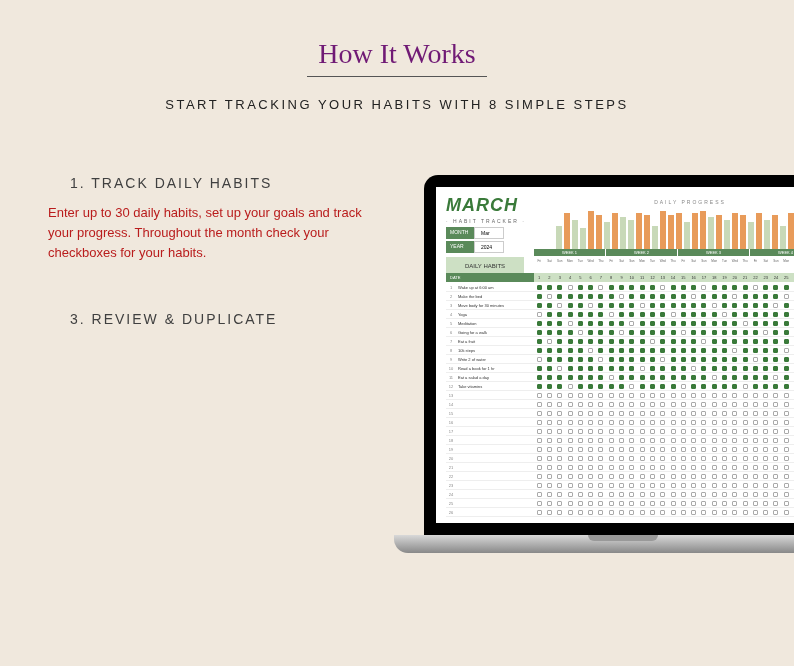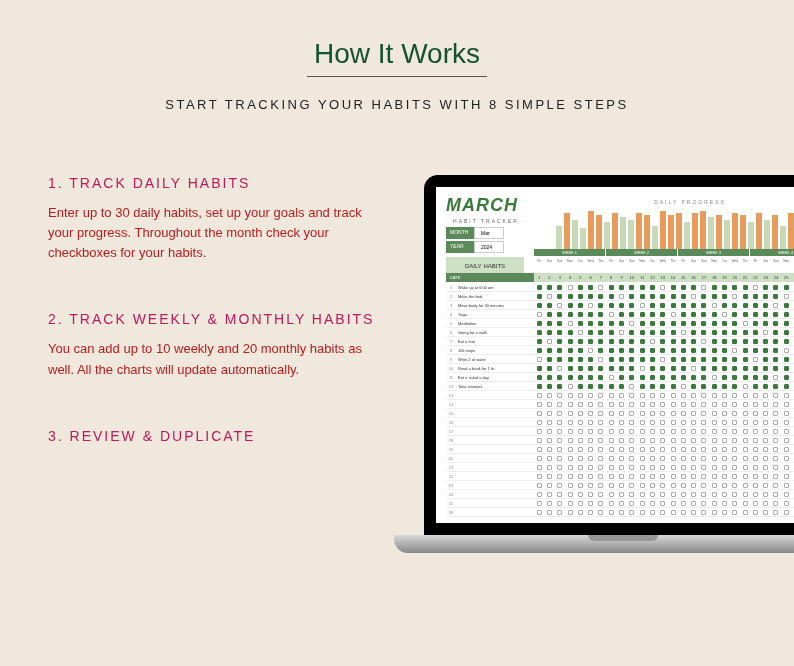--- a/index.html
+++ b/index.html
@@ -8,23 +8,23 @@
   height: 666px;
   background: #f0e8dd;
   font-family: Georgia, 'Times New Roman', serif;
   position: relative;
   overflow: hidden;
 }
 .page-title {
   text-align: center;
   font-size: 28px;
   font-weight: normal;
-  color: #14532d;
+  color: #701a75;
   margin-top: 38px;
-  font-family: Liberation Sans, sans-serif;
+  font-family: Liberation Serif, serif;
 }
 .title-underline {
   width: 180px;
   height: 1px;
   background: #555;
   margin: 6px auto 0;
 }
 .subtitle {
   text-align: center;
   font-size: 13px;
@@ -38,24 +38,25 @@
   left: 48px;
   top: 175px;
   width: 340px;
 }
 .step {
   margin-bottom: 48px;
 }
 .step-heading {
   font-size: 14px;
   letter-spacing: 2px;
-  color: #be185d;
+  color: #404040;
   margin-bottom: 12px;
   font-family: -apple-system, Helvetica, Arial, sans-serif;
   font-weight: 500;
+  margin-left: 22px;
 }
 .step-body {
   font-size: 13px;
   line-height: 1.55;
   color: #b91c1c;
   font-family: -apple-system, Helvetica, Arial, sans-serif;
 }
 
 .laptop {
   position: absolute;
@@ -280,24 +281,20 @@
 <body>
 
 <h1 class="page-title">How It Works</h1>
 <div class="title-underline"></div>
 <div class="subtitle">START TRACKING YOUR HABITS WITH 8 SIMPLE STEPS</div>
 
 <div class="steps">
   <div class="step">
     <div class="step-heading">1. TRACK DAILY HABITS</div>
     <div class="step-body">Enter up to 30 daily habits, set up your goals and track your progress. Throughout the month check your checkboxes for your habits.</div>
-  </div>
-  <div class="step">
-    <div class="step-heading">2. TRACK WEEKLY &amp; MONTHLY HABITS</div>
-    <div class="step-body">You can add up to 10 weekly and 20 monthly habits as well. All the charts will update automatically.</div>
   </div>
   <div class="step">
     <div class="step-heading">3. REVIEW &amp; DUPLICATE</div>
   </div>
 </div>
 
 <div class="laptop">
   <div class="laptop-screen">
     <div class="screen-inner">
       <div class="sheet-header">

